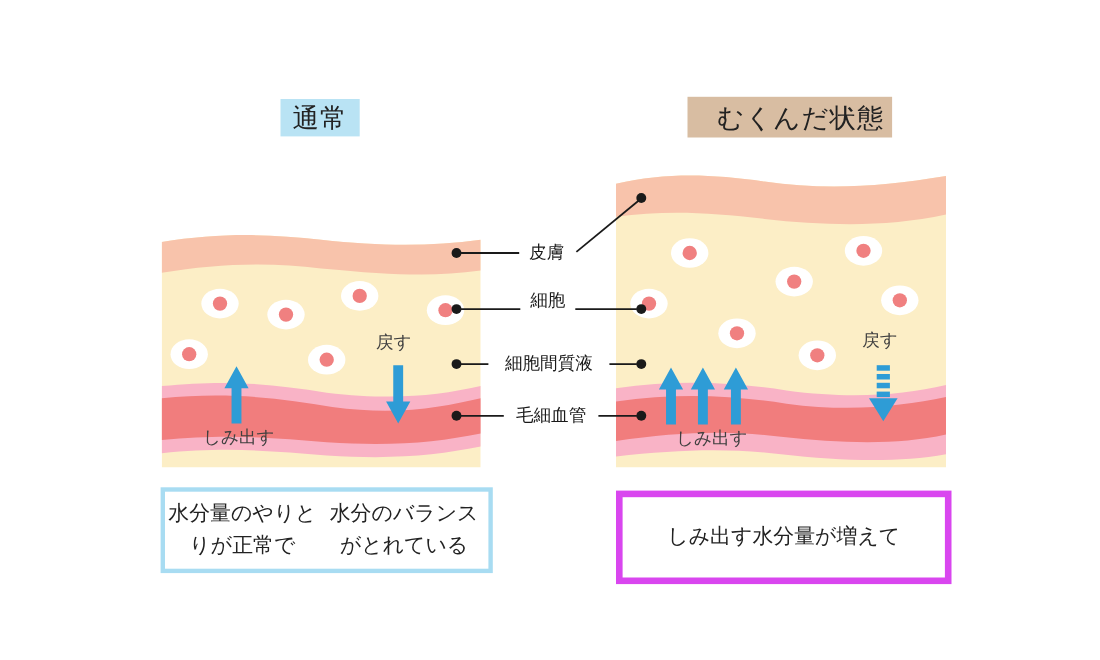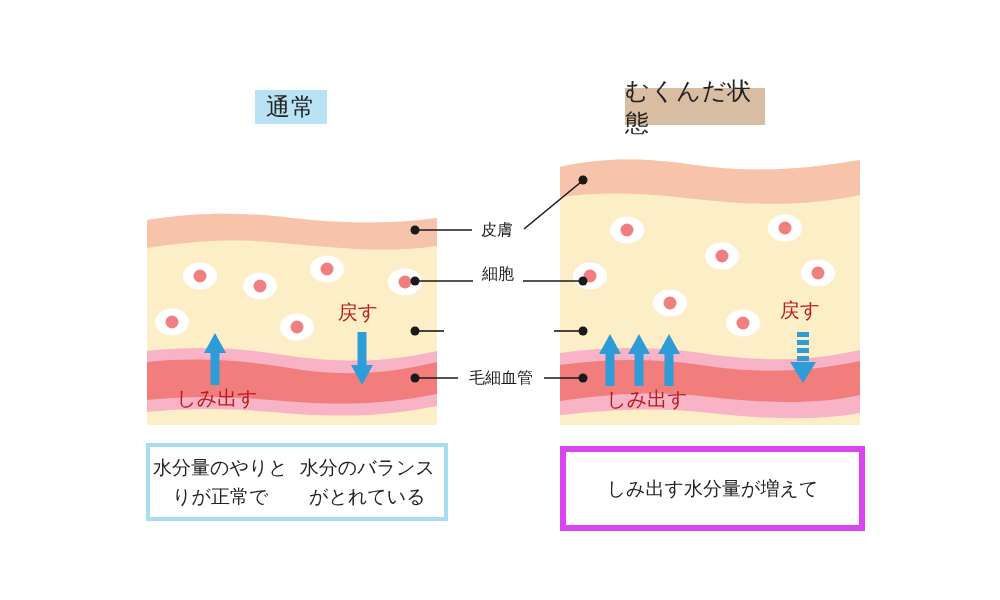--- a/index.html
+++ b/index.html
@@ -6,26 +6,26 @@
   #canvas{
     position:relative;width:1000px;height:600px;background:#ffffff;overflow:hidden;
     font-family:"DejaVu Sans","Liberation Sans",sans-serif;color:#1a1a1a;
   }
   .abs{position:absolute;}
   .title-box{
     display:flex;align-items:center;justify-content:center;
     font-size:24px;letter-spacing:1px;color:#222;
   }
   .title-normal{left:255px;top:90px;width:72px;height:34px;background:#b9e3f4;}
-  .title-swollen{left:625px;top:88px;width:140px;height:37px;background:#d8bda2;}
+  .title-swollen{left:625px;top:88px;width:166px;height:37px;background:#d8bda2;padding-left:20px;}
   .mid-label{
     transform:translate(-50%,-50%);font-size:16px;white-space:nowrap;color:#1a1a1a;
   }
   .arrow-label{
-    transform:translate(-50%,-50%);font-size:20px;white-space:nowrap;color:#b91c1c;
+    transform:translate(-50%,-50%);font-size:16px;white-space:nowrap;color:#404040;
   }
   .caption-box{
     background:#ffffff;display:flex;flex-direction:row;align-items:center;justify-content:center;
     font-size:19px;line-height:1.55;text-align:center;color:#222;
   }
   .caption-normal{left:146px;top:443px;width:294px;height:70px;border:4px solid #a8dcf2;}
   .caption-swollen{left:560px;top:446px;width:293px;height:73px;border:6px solid #d946ef;}
   svg{display:block;}
 </style>
 </head>
@@ -144,20 +144,21 @@
       <circle cx="415" cy="378" r="4.5"></circle>
         <circle cx="583" cy="378" r="4.5"></circle>
     </g>
   </svg>
 
   <div class="abs title-box title-normal">通常</div>
   <div class="abs title-box title-swollen">むくんだ状態</div>
 
   <div class="abs mid-label" style="left:497px;top:230px;">皮膚</div>
   <div class="abs mid-label" style="left:498px;top:274px;">細胞</div>
+  <div class="abs mid-label" style="left:499px;top:331px;">細胞間質液</div>
   <div class="abs mid-label" style="left:501px;top:378px;text-align:right;">毛細血管</div>
 
   <div class="abs arrow-label" style="left:217px;top:398px;">しみ出す</div>
   <div class="abs arrow-label" style="left:358px;top:312px;">戻す</div>
   <div class="abs arrow-label" style="left:647px;top:399px;">しみ出す</div>
   <div class="abs arrow-label" style="left:800px;top:310px;">戻す</div>
 
   <div class="abs caption-box caption-normal">
     <span>水分量のやりとりが正常で</span>
     <span>水分のバランスがとれている</span>

